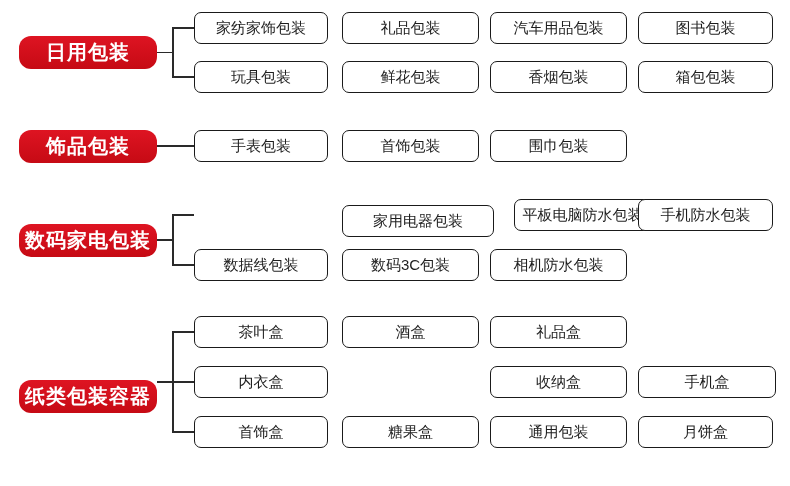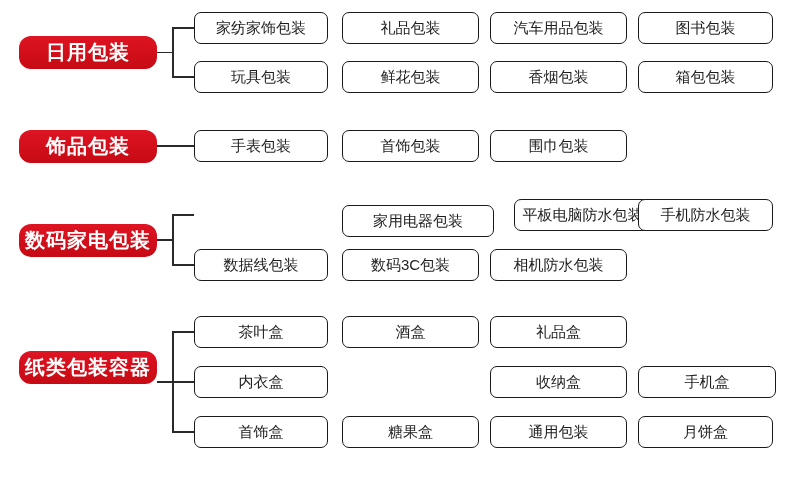--- a/index.html
+++ b/index.html
@@ -76,21 +76,21 @@
     <div class="line" style="left: 157px; top: 239.25px; width: 15px; height: 1.5px;"></div>
     <div class="line" style="left: 172px; top: 214.25px; width: 1.5px; height: 51.5px;"></div>
     <div class="line" style="left: 172px; top: 214.25px; width: 22px; height: 1.5px;"></div>
     <div class="line" style="left: 172px; top: 264.25px; width: 22px; height: 1.5px;"></div>
     <div class="item" style="left: 342px; top: 205px; width: 152px; height: 32px;">家用电器包装</div>
     <div class="item" style="left: 490px; top: 199px; width: 137px; height: 32px; margin-left: 24px;">平板电脑防水包装</div>
     <div class="item" style="left: 638px; top: 199px; width: 135px; height: 32px;">手机防水包装</div>
     <div class="item" style="left: 194px; top: 249px; width: 134px; height: 32px;">数据线包装</div>
     <div class="item" style="left: 342px; top: 249px; width: 137px; height: 32px;">数码3C包装</div>
     <div class="item" style="left: 490px; top: 249px; width: 137px; height: 32px;">相机防水包装</div>
-    <div class="cat" style="left: 19px; top: 351px; width: 138px; height: 33px;">纸类包装容器</div>
+    <div class="cat" style="left: 19px; top: 380px; width: 138px; height: 33px;">纸类包装容器</div>
     <div class="line" style="left: 157px; top: 381.25px; width: 15px; height: 1.5px;"></div>
     <div class="line" style="left: 172px; top: 331.25px; width: 1.5px; height: 101.5px;"></div>
     <div class="line" style="left: 172px; top: 331.25px; width: 22px; height: 1.5px;"></div>
     <div class="line" style="left: 172px; top: 381.25px; width: 22px; height: 1.5px;"></div>
     <div class="line" style="left: 172px; top: 431.25px; width: 22px; height: 1.5px;"></div>
     <div class="item" style="left: 194px; top: 316px; width: 134px; height: 32px;">茶叶盒</div>
     <div class="item" style="left: 342px; top: 316px; width: 137px; height: 32px;">酒盒</div>
     <div class="item" style="left: 490px; top: 316px; width: 137px; height: 32px;">礼品盒</div>
     <div class="item" style="left: 194px; top: 366px; width: 134px; height: 32px;">内衣盒</div>
     <div class="item" style="left: 490px; top: 366px; width: 137px; height: 32px;">收纳盒</div>

